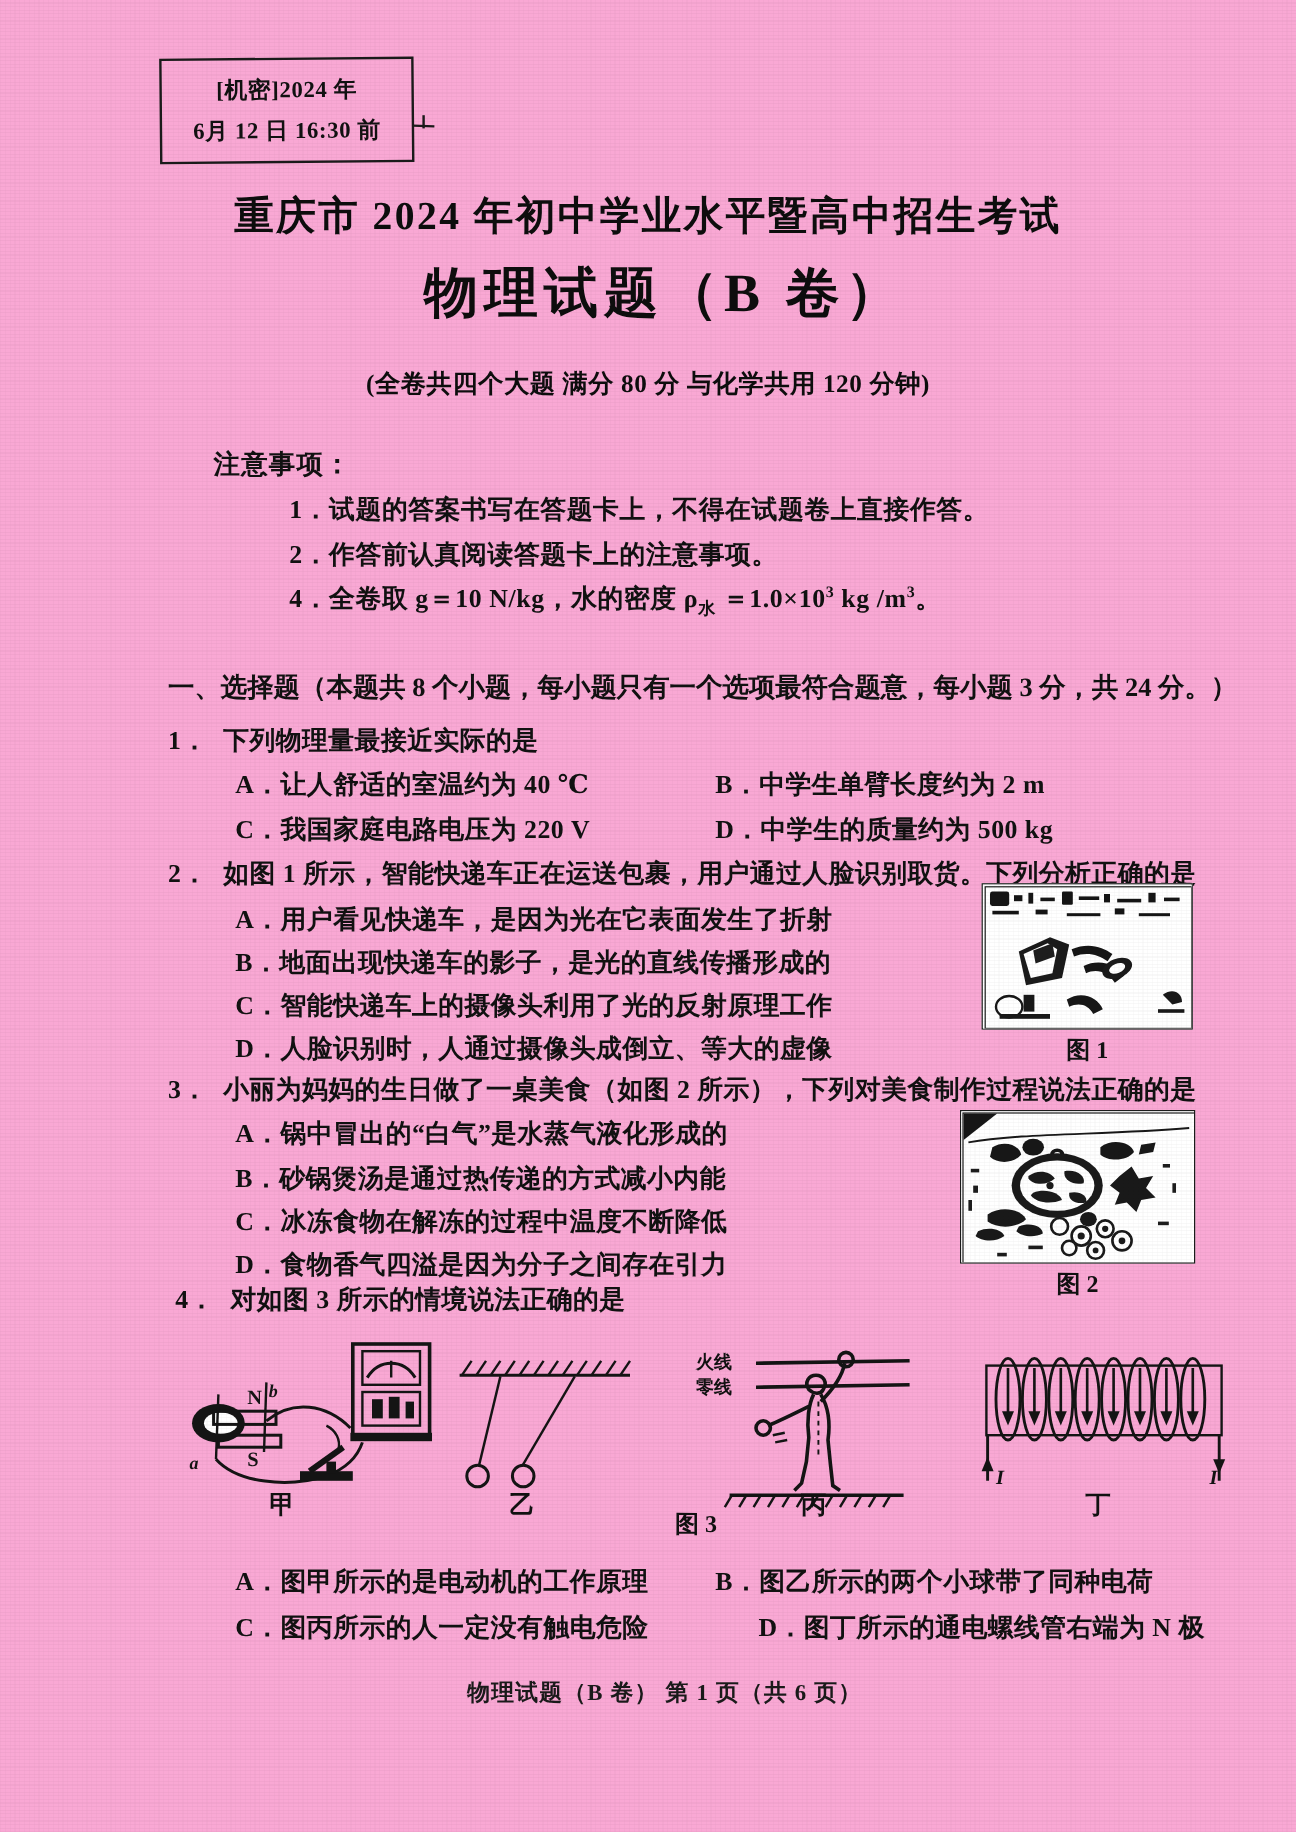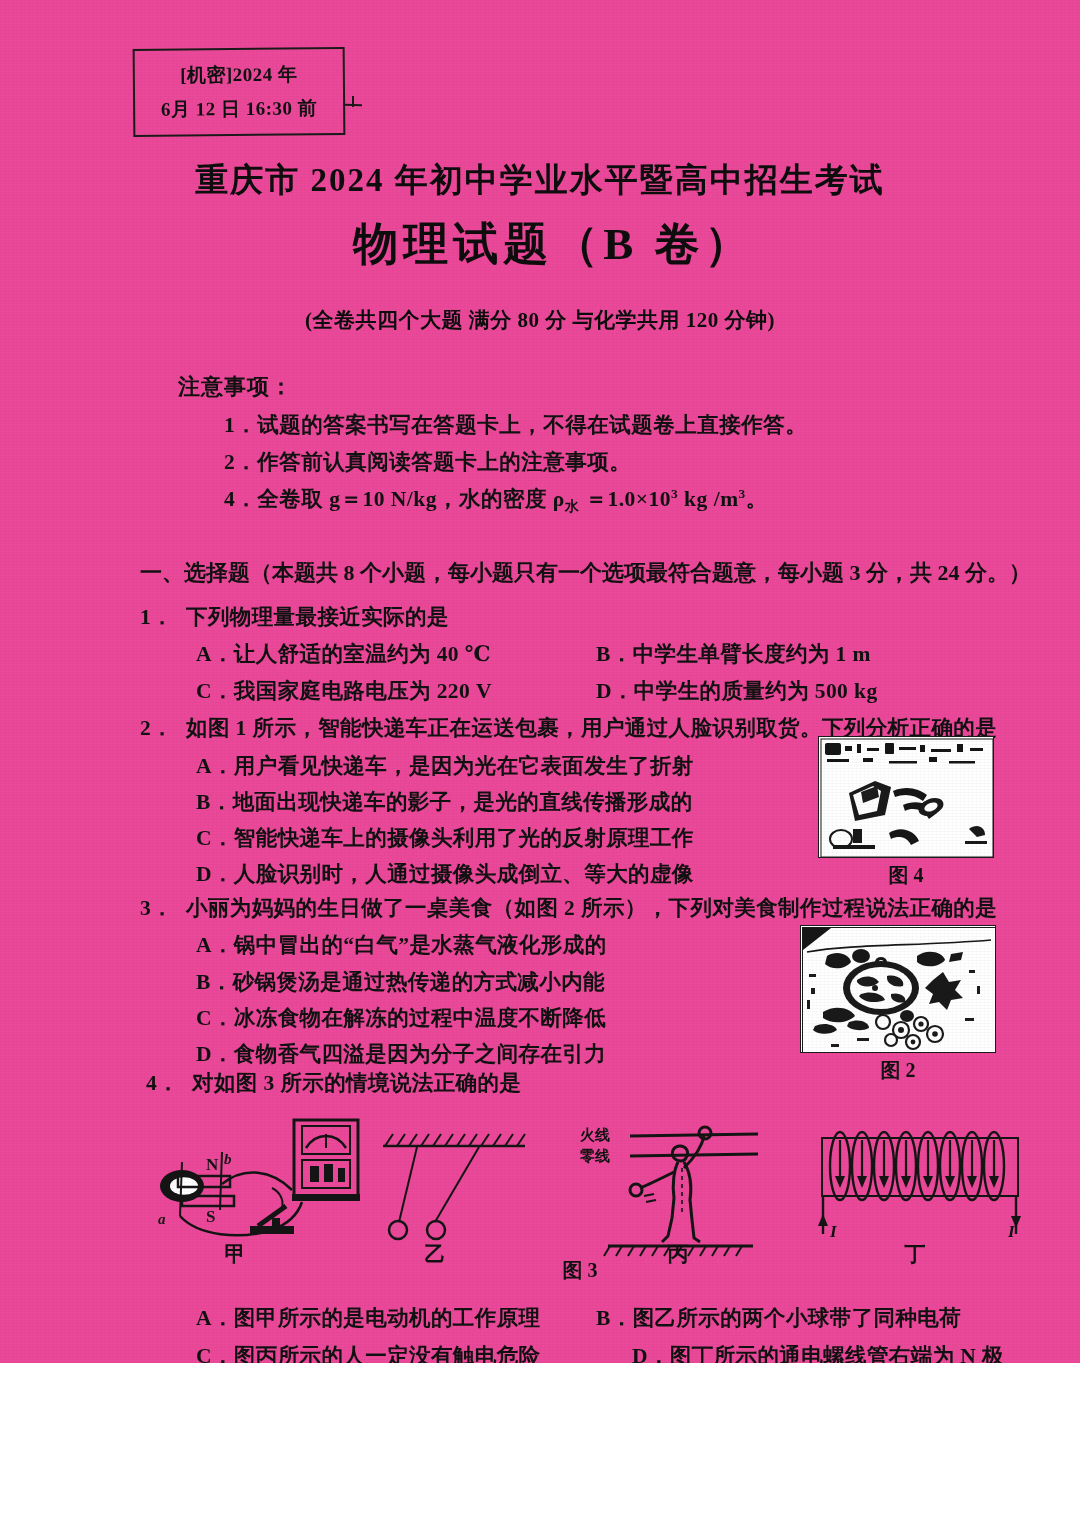--- a/index.html
+++ b/index.html
@@ -7,22 +7,22 @@
     padding: 0;
     background: #ffffff;
   }
   body {
     font-family: "DejaVu Sans", "Liberation Sans", sans-serif;
     color: #111111;
   }
   #page {
     position: relative;
     width: 1080px;
-    height: 1363px;
-    background: #ec4899;
+    height: 1527px;
+    background: #f9a8d4;
     overflow: hidden;
     text-decoration: underline;
   }
   
   #grain {
     position: absolute;
     inset: 0;
     pointer-events: none;
     opacity: .055;
     background-image:
@@ -101,21 +101,21 @@
     font-weight: 700;
     font-size: 22px;
     letter-spacing: 1px;
     margin-bottom: 6px;
   }
   #notice .notice-item {
     font-family: "Liberation Serif", "DejaVu Serif", serif;
     font-weight: 700;
     font-size: 21.5px;
     letter-spacing: .5px;
-    margin-left: 46px;
+    margin-left: 63px;
     margin-top: 8px;
     white-space: nowrap;
   }
 
   
   #section-1 {
     position: absolute;
     left: 140px;
     top: 558px;
     font-family: "Liberation Serif", "DejaVu Serif", serif;
@@ -225,21 +225,21 @@
     <div class="notice-item">1．试题的答案书写在答题卡上，不得在试题卷上直接作答。</div>
     <div class="notice-item">2．作答前认真阅读答题卡上的注意事项。</div>
     <div class="notice-item"><span>4．全卷取 g＝10 N/kg，水的密度 ρ</span><span class="sub-i">水</span><span> ＝1.0×10</span><span class="sup">3</span><span> kg /m</span><span class="sup">3</span><span>。</span></div>
   </div>
 
   <div id="section-1">一、选择题（本题共 8 个小题，每小题只有一个选项最符合题意，每小题 3 分，共 24 分。）</div>
 
   <div class="q-stem" style="left:140px; top:602px;">1．</div>
   <div class="q-stem" style="left:186px; top:602px;">下列物理量最接近实际的是</div>
   <div class="q-opt" style="left:196px; top:639px;">A．让人舒适的室温约为 40 ℃</div>
-  <div class="q-opt" style="left:596px; top:639px;">B．中学生单臂长度约为 1 m</div>
+  <div class="q-opt" style="left:596px; top:639px;">B．中学生单臂长度约为 2 m</div>
   <div class="q-opt" style="left:196px; top:676px;">C．我国家庭电路电压为 220 V</div>
   <div class="q-opt" style="left:596px; top:676px;">D．中学生的质量约为 500 kg</div>
 
   <div class="q-stem" style="left:140px; top:713px;">2．</div>
   <div class="q-stem" style="left:186px; top:713px;">如图 1 所示，智能快递车正在运送包裹，用户通过人脸识别取货。下列分析正确的是</div>
   <div class="q-opt" style="left:196px; top:751px;">A．用户看见快递车，是因为光在它表面发生了折射</div>
   <div class="q-opt" style="left:196px; top:787px;">B．地面出现快递车的影子，是光的直线传播形成的</div>
   <div class="q-opt" style="left:196px; top:823px;">C．智能快递车上的摄像头利用了光的反射原理工作</div>
   <div class="q-opt" style="left:196px; top:859px;">D．人脸识别时，人通过摄像头成倒立、等大的虚像</div>
 
@@ -279,21 +279,21 @@
       <rect x="34" y="92" width="9" height="14" fill="#181818"></rect>
       <rect x="14" y="108" width="42" height="4" fill="#181818"></rect>
       <path d="M70 96 C82 88, 96 94, 100 104 L92 108 C88 100, 80 98, 72 102 Z" fill="#171717"></path>
 
       <path d="M150 92 C158 86, 166 90, 166 98 L158 100 Z" fill="#191919"></path>
       <rect x="146" y="104" width="22" height="3" fill="#191919"></rect>
 
       <rect x="2" y="2" width="172" height="118" fill="none" stroke="#1b1b1b" stroke-width="1"></rect>
     </svg>
   </div>
-  <div class="fig-cap" style="left:818px; top:862px; width:176px;">图 4</div>
+  <div class="fig-cap" style="left:818px; top:862px; width:176px;">图 1</div>
 
   <div class="q-stem" style="left:140px; top:893px;">3．</div>
   <div class="q-stem" style="left:186px; top:893px;">小丽为妈妈的生日做了一桌美食（如图 2 所示），下列对美食制作过程说法正确的是</div>
   <div class="q-opt" style="left:196px; top:930px;">A．锅中冒出的“白气”是水蒸气液化形成的</div>
   <div class="q-opt" style="left:196px; top:967px;">B．砂锅煲汤是通过热传递的方式减小内能</div>
   <div class="q-opt" style="left:196px; top:1003px;">C．冰冻食物在解冻的过程中温度不断降低</div>
   <div class="q-opt" style="left:196px; top:1039px;">D．食物香气四溢是因为分子之间存在引力</div>
 
   <div class="photo" id="fig2" style="left:800px; top:925px; width:196px; height:128px;">
     <svg width="196" height="128" viewBox="0 0 196 128">

